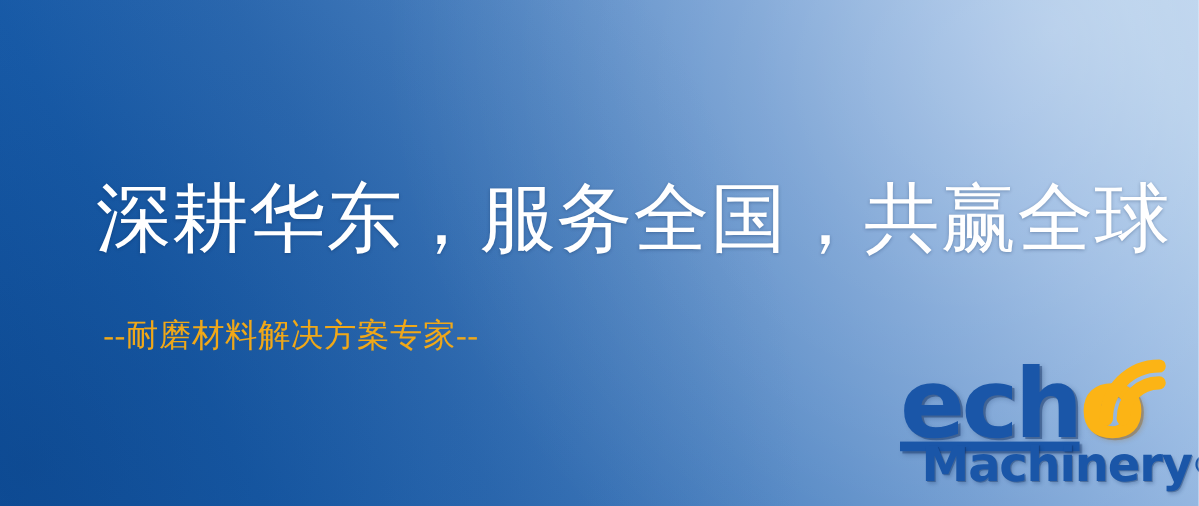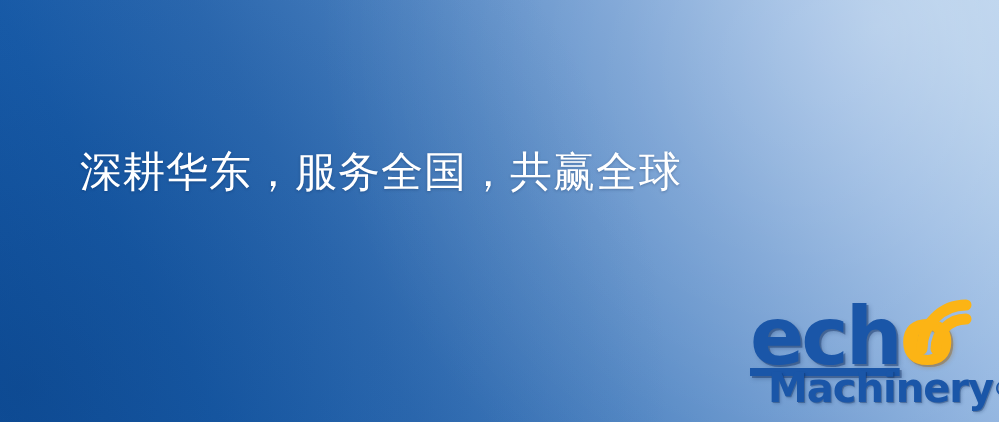--- a/index.html
+++ b/index.html
@@ -40,21 +40,21 @@
     background: radial-gradient(circle at 2% 92%, rgba(4,48,104,0.34) 0%, rgba(4,48,104,0.12) 32%, rgba(4,48,104,0) 62%);
     pointer-events: none;
   }
 
   
   #headline {
     position: absolute;
     left: 80px;
     top: 151px;
     font-family: "Liberation Serif", "DejaVu Serif", serif;
-    font-size: 42px;
+    font-size: 63px;
     line-height: 1;
     color: #ffffff;
     letter-spacing: 1px;
     white-space: nowrap;
     text-shadow: 0 1px 3px rgba(0,30,70,0.30);
   }
 
   
   #subtitle {
     position: absolute;
@@ -125,20 +125,21 @@
 </head>
 <body>
 
 <div id="banner">
 
   <div id="bg-sheen"></div>
   <div id="bg-shade"></div>
 
   <div id="headline">深耕华东，服务全国，共赢全球</div>
 
+  <div id="subtitle">--耐磨材料解决方案专家--</div>
 
   <div id="logo">
 
     <div id="logo-wordmark">
       <span class="logo-dark">ech</span><span class="logo-gold">o</span>
     </div>
 
     <svg id="logo-signal" viewBox="0 0 76 62">
       <g fill="none" stroke="#fcb415" stroke-linecap="round">
         <path d="M 12 56 A 44 44 0 0 1 56 12" stroke-width="11"></path>

